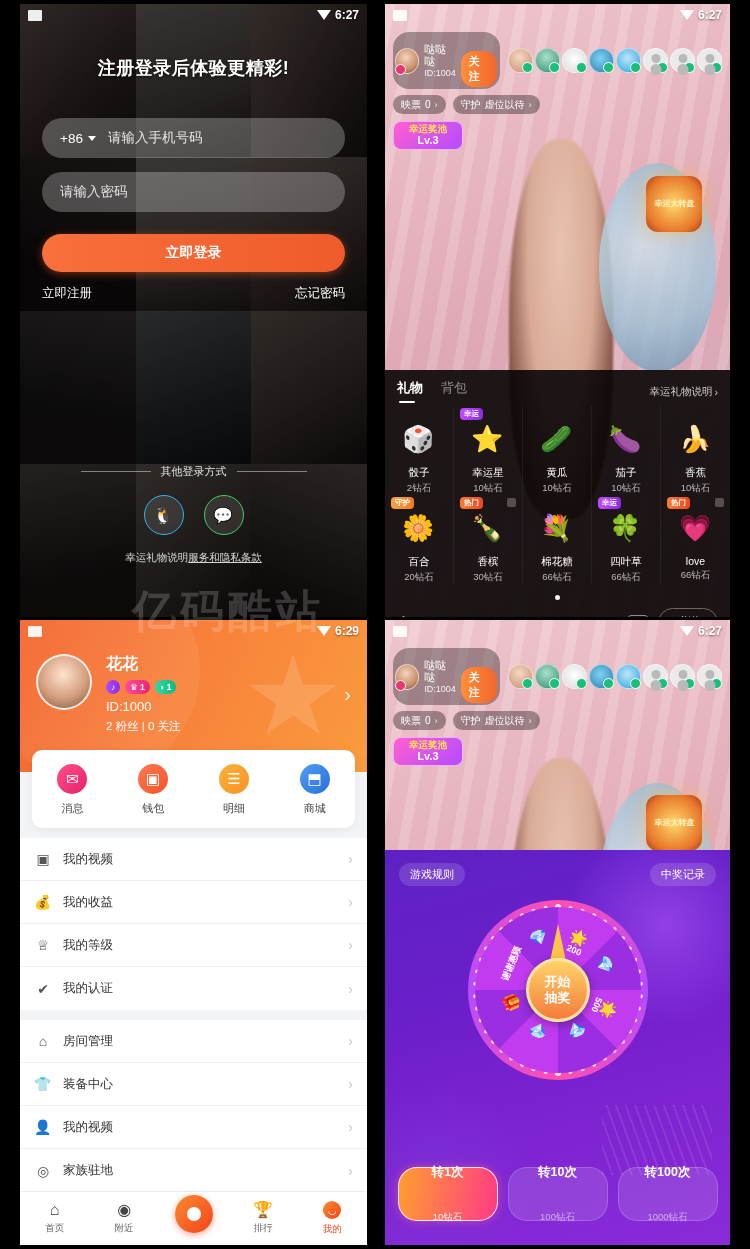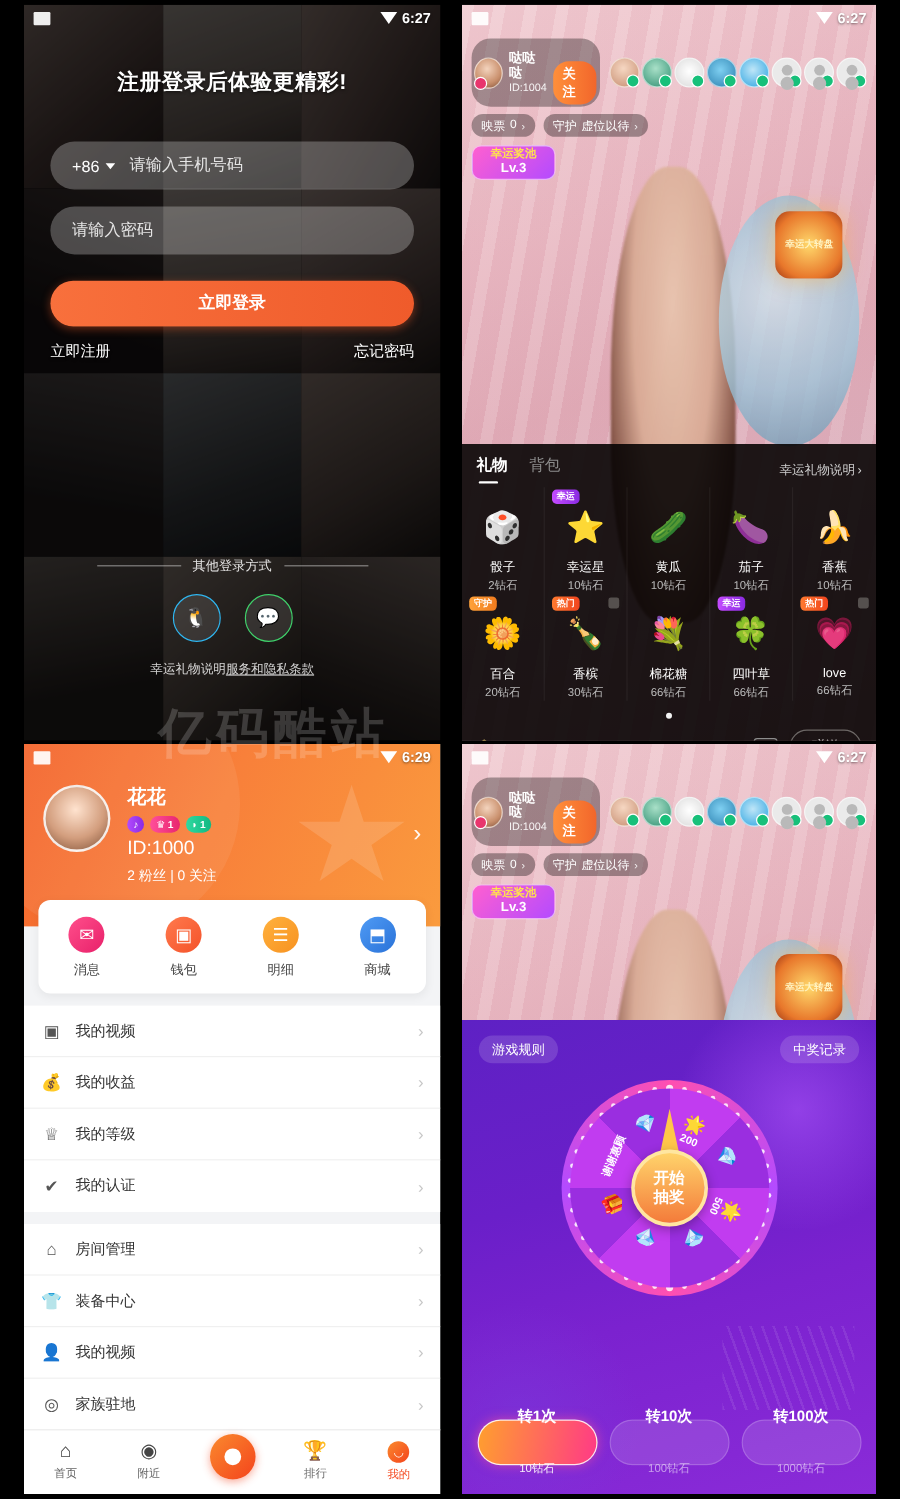--- a/index.html
+++ b/index.html
@@ -93,21 +93,21 @@
   .lv-header { position:absolute; left:0; right:0; top:22px; padding:6px 8px; z-index:20; }
   .anchor-row { display:flex; align-items:center; gap:5px; }
   .anchor-chip { display:flex; align-items:center; gap:5px; background:rgba(0,0,0,.33);
     border-radius:16px; padding:2px 3px 2px 2px; }
   .anchor-av { width:26px;height:26px;border-radius:50%; position:relative;
     background:radial-gradient(circle at 45% 35%,#f3d3bd,#c98f6c 60%,#7d4f38);
     border:1px solid rgba(255,255,255,.6); }
   .mic-dot { position:absolute; left:-1px; bottom:-2px; width:11px;height:11px;border-radius:50%;
     background:#e8356d; border:1px solid #fff; }
   .anchor-txt { line-height:1.12; }
-  .anchor-name { color:#fff; font-size:11px; font-weight:bold; }
+  .anchor-name { color:#fff; font-size:11px; font-weight:normal; }
   .anchor-id { color:rgba(255,255,255,.9); font-size:9px; }
   .follow-btn { background:linear-gradient(90deg,#ff8f3a,#f2662b); color:#fff; font-size:11px;
     font-weight:bold; border-radius:13px; padding:3px 8px;margin-top:17px; }
   .viewers { display:flex; align-items:center; gap:2px; margin-left:3px; }
   .v-av { width:25px;height:25px;border-radius:50%; position:relative; border:1px solid rgba(255,255,255,.55); }
   .v-badge { position:absolute; right:-1px; bottom:-1px; width:11px;height:11px;border-radius:50%;
     background:#17c07a; border:1px solid #fff; display:flex;align-items:center;justify-content:center;
     color:#fff; font-size:7px; }
   .va1{background:radial-gradient(circle at 45% 35%,#f6d7c2,#c68d70);}
   .va2{background:radial-gradient(circle at 45% 35%,#a9e0c8,#2f8f71);}
@@ -183,21 +183,21 @@
   .big-av { width:56px;height:56px;border-radius:50%; border:2px solid rgba(255,255,255,.85);
     background:radial-gradient(circle at 48% 36%,#ffe3cf,#d39e7e 55%,#7d4f35);flex:none; }
   .hero-info { flex:1; }
   .uname { color:#fff; font-size:16px; font-weight:bold; }
   .badges { display:flex; gap:5px; margin-top:5px; }
   .bdg { height:14px; border-radius:7px; display:flex;align-items:center;gap:2px; padding:0 5px;
     color:#fff; font-size:8.5px; font-weight:bold; }
   .bdg-1 { background:linear-gradient(90deg,#b24bff,#8a2be2); }
   .bdg-2 { background:linear-gradient(90deg,#ff4f9a,#e8256e); }
   .bdg-3 { background:linear-gradient(90deg,#2fd9a0,#12b882); }
-  .uid { color:#fff; font-size:16px; margin-top:5px; }
+  .uid { color:#fff; font-size:13px; margin-top:5px; }
   .ustats { color:#fff; font-size:11.5px; margin-top:5px; }
   .hero-arrow { color:rgba(255,255,255,.95); font-size:20px; align-self:center; }
 
   .quick { position:relative; margin:-22px 12px 0; background:#fff; border-radius:10px;
     padding:14px 0 12px; display:flex; z-index:3; box-shadow:0 2px 8px rgba(0,0,0,.06); }
   .q-item { flex:1; display:flex; flex-direction:column; align-items:center; gap:7px; }
   .q-ic { width:30px;height:30px;border-radius:50%; display:flex;align-items:center;justify-content:center;
     color:#fff; font-size:15px; }
   .q1{background:linear-gradient(135deg,#ff4f8b,#e8206a);}
   .q2{background:linear-gradient(135deg,#ff7a4d,#f4522a);}
@@ -261,21 +261,21 @@
     border-bottom:42px solid #ffc64a; z-index:6; }
   .hub { position:absolute; left:50%; top:50%; transform:translate(-50%,-50%);
     width:64px;height:64px;border-radius:50%;
     background:linear-gradient(180deg,#ffd36b,#f47b3a); border:3px solid #ffe6a0;
     display:flex; flex-direction:column; align-items:center; justify-content:center;
     color:#fff; font-size:13px; font-weight:bold; line-height:1.2; z-index:7;
     box-shadow:0 3px 10px rgba(0,0,0,.3); }
 
   .spin-row { position:absolute; left:0; right:0; bottom:24px; display:flex; justify-content:center;
     gap:10px; z-index:5; }
-  .spin-btn { width:100px; height:38px; border-radius:19px; display:flex; flex-direction:column;
+  .spin-btn { width:100px; height:54px; border-radius:19px; display:flex; flex-direction:column;
     align-items:center; justify-content:center; line-height:1.15;gap:32px; }
   .spin-btn.on { background:linear-gradient(100deg,#ff9f2e,#ff3a86);
     border:1.5px solid rgba(255,255,255,.85); box-shadow:0 0 10px rgba(255,80,150,.6); }
   .spin-btn.off { background:rgba(255,255,255,.13); border:1px solid rgba(255,255,255,.18); }
   .sp-t1 { color:#fff; font-size:12.5px; font-weight:bold; }
   .sp-t2 { font-size:9.5px; }
   .spin-btn.on .sp-t2 { color:rgba(255,255,255,.92); }
   .spin-btn.off .sp-t2 { color:rgba(255,255,255,.55); }
 
   .watermark { position:absolute; left:108px; top:556px; width:240px; height:110px; z-index:35;

